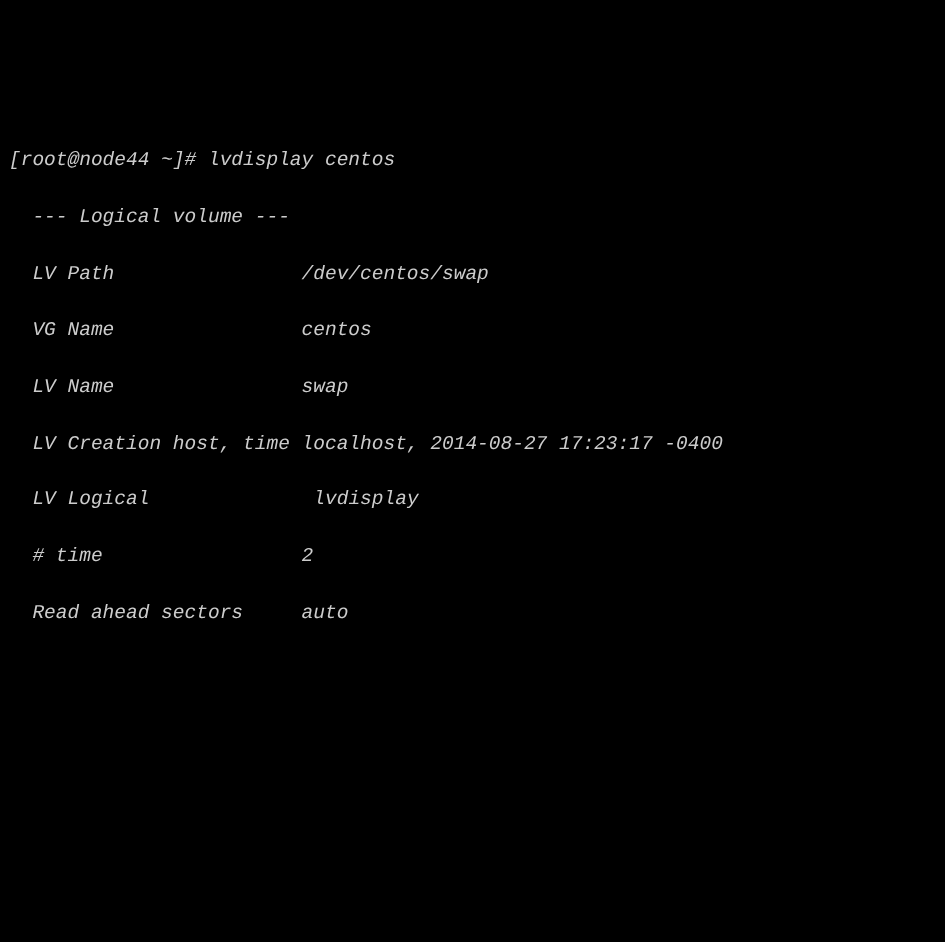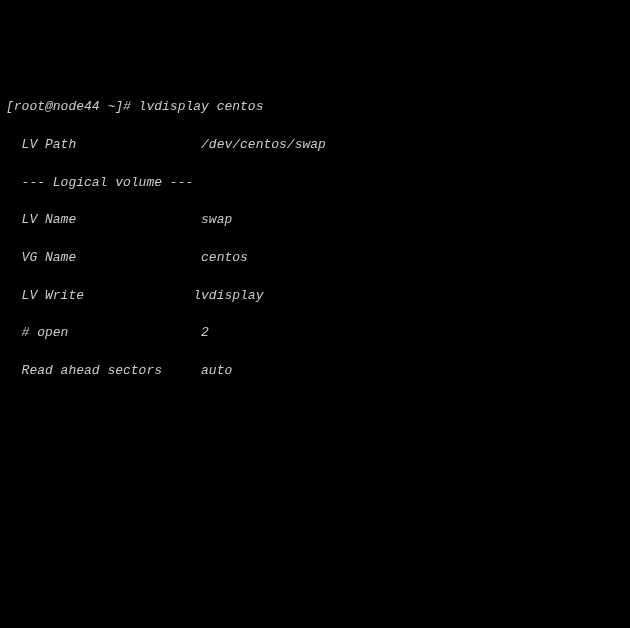--- a/index.html
+++ b/index.html
@@ -16,26 +16,27 @@
     }
     .line { display: block; font-style: italic; }
   </style>
 </head>
 <body>
 
 
 
 <div>
 <span class="line">[root@node44 ~]# lvdisplay centos</span>
+<span class="line">  --- Logical volume ---</span>
 <span class="line"><span>  LV Path               </span><span> /dev/centos/swap</span></span>
-<span class="line">  --- Logical volume ---</span>
+<span class="line"><span>  VG Name               </span><span> centos</span></span>
 <span class="line"><span>  LV Name               </span><span> swap</span></span>
-<span class="line"><span>  VG Name               </span><span> centos</span></span>
-<span class="line"><span>  LV Write             </span><span> lvdisplay</span></span>
-<span class="line"><span>  # open                </span><span> 2</span></span>
+<span class="line"><span>  LV Creation host, time </span><span>localhost, 2014-08-27 17:23:17 -0400</span></span>
+<span class="line"><span>  LV Logical             </span><span> lvdisplay</span></span>
+<span class="line"><span>  # time                </span><span> 2</span></span>
 <span class="line"><span>  Read ahead sectors    </span><span> auto</span></span>
 
 
 
 
 
 
 
 
 

